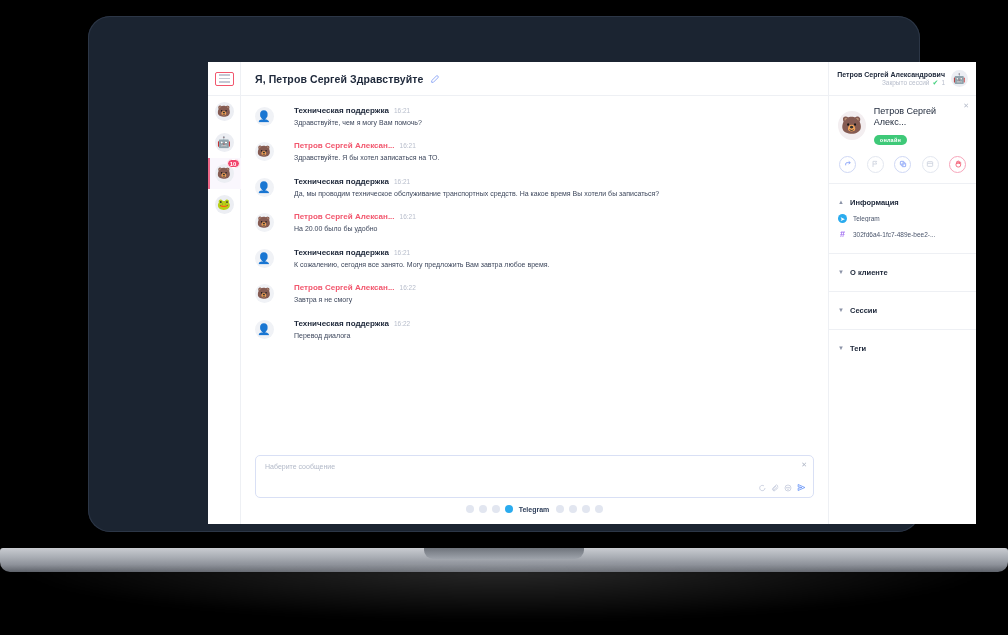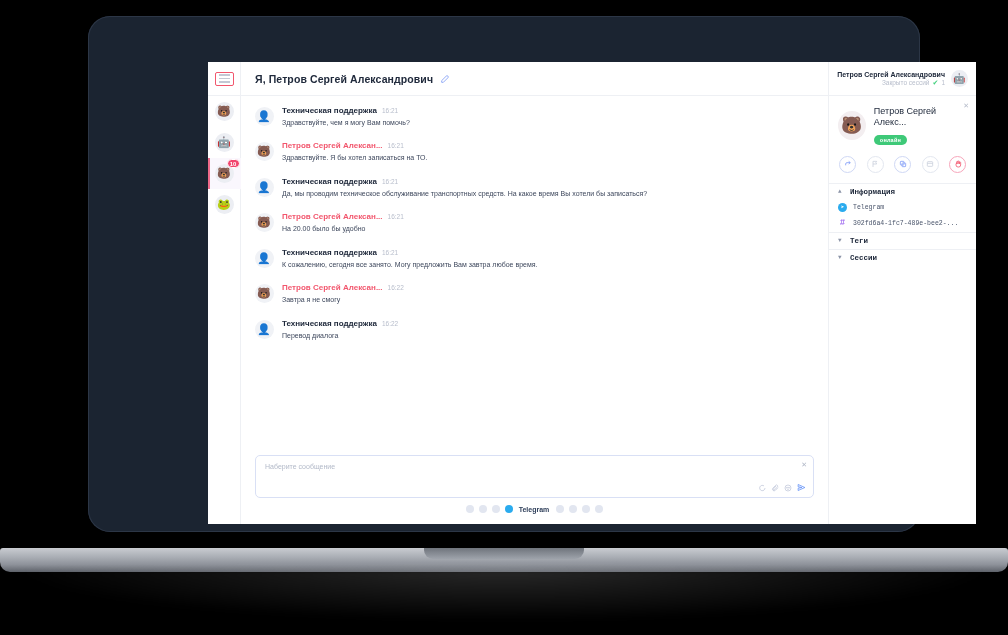--- a/index.html
+++ b/index.html
@@ -89,21 +89,21 @@
   .chat-title { font-size:10.5px; font-weight:700; color:#202a3c; letter-spacing:.1px; }
   .pencil { width:10px; height:10px; color:#7f9cf5; cursor:pointer; }
 
   .messages { flex:1; overflow:hidden; padding:10px 14px 0 14px; }
   .msg { display:flex; gap:8px; margin-bottom:14px; }
   .msg-av {
     width:19px; height:19px; flex:0 0 19px; border-radius:50%;
     background:#f0f2f6; display:flex; align-items:center; justify-content:center;
     font-size:11px; line-height:1; margin-top:1px;
   }
-  .msg-body { min-width:0; }
+  .msg-body { min-width:0;margin-left:12px; }
   .msg-meta { display:flex; align-items:baseline; gap:5px; margin-bottom:3px; }
   .msg-name { font-size:8px; font-weight:700; color:#202a3c; }
   .msg-name.client { color:#f2566d; }
   .msg-time { font-size:6.5px; color:#b7bdcb; }
   .msg-text { font-size:7px; color:#3d475c; line-height:1.35; }
 
   
   .composer-wrap { padding:0 14px 4px 14px; }
   .composer {
     position:relative; height:43px; border:1px solid #d9e0f5; border-radius:5px;
@@ -160,21 +160,21 @@
 
   .actions { display:flex; justify-content:space-between; padding:2px 10px 10px 10px; }
   .abtn {
     width:17px; height:17px; border-radius:50%; border:1px solid #cfd8f5;
     display:flex; align-items:center; justify-content:center; color:#7e9bf7;
     cursor:pointer; background:#fff;
   }
   .abtn.mute { border-color:#e3e7f0; color:#c9cfdc; }
   .abtn.danger { border-color:#f7a6bb; color:#f2566d; }
 
-  .sec { border-top:1px solid #eef0f4; padding:4px 9px;font-family:Liberation Mono, monospace; }
+  .sec { border-top:1px solid #eef0f4; padding:14px 9px; }
   .sec-head { display:flex; align-items:center; gap:5px; cursor:pointer; }
   .caret { font-size:6px; color:#8b93a7; width:7px; }
   .sec-title { font-size:7.5px; font-weight:700; color:#202a3c; flex:1; }
   .plus { font-size:10px; color:#6d8ef5; cursor:pointer; line-height:1; }
 
   .inf-row { display:flex; align-items:center; gap:6px; margin-top:7px; }
   .inf-ic { width:9px; height:9px; border-radius:50%; background:#2aabee;
             display:flex; align-items:center; justify-content:center; color:#fff; font-size:6px; }
   .inf-ic.hash { background:transparent; color:#a06cf0; font-size:9px; font-weight:700; }
   .inf-txt { font-size:6.5px; color:#4a556b; overflow:hidden; text-overflow:ellipsis; white-space:nowrap; }
@@ -210,21 +210,21 @@
             <div class="av">🐻</div>
             <span class="badge">10</span>
           </div>
           <div class="rail-item">
             <div class="av">🐸</div>
           </div>
         </div>
 
         <div class="center">
           <div class="chat-head">
-            <div class="chat-title">Я, Петров Сергей Александрович</div>
+            <div class="chat-title">Я, Петров Сергей Здравствуйте</div>
             <svg class="pencil" viewBox="0 0 24 24" fill="none" stroke="currentColor" stroke-width="2">
               <path d="M4 20h4L19 9a2.8 2.8 0 0 0-4-4L4 16v4z"></path>
             </svg>
           </div>
 
           <div class="messages">
 
             <div class="msg">
               <div class="msg-av">👤</div>
               <div class="msg-body">
@@ -410,33 +410,39 @@
             <div class="inf-row">
               <span class="inf-ic">➤</span>
               <span class="inf-txt">Telegram</span>
             </div>
             <div class="inf-row">
               <span class="inf-ic hash">#</span>
               <span class="inf-txt">302fd6a4-1fc7-489e-bee2-...</span>
             </div>
           </div>
 
-
+          <div class="sec">
+            <div class="sec-head">
+              <span class="caret">▼</span>
+              <span class="sec-title">О клиенте</span>
+            </div>
+          </div>
+
+
+          <div class="sec">
+            <div class="sec-head">
+              <span class="caret">▼</span>
+              <span class="sec-title">Сессии</span>
+            </div>
+          </div>
 
           <div class="sec">
             <div class="sec-head">
               <span class="caret">▼</span>
               <span class="sec-title">Теги</span>
-            </div>
-          </div>
-
-          <div class="sec">
-            <div class="sec-head">
-              <span class="caret">▼</span>
-              <span class="sec-title">Сессии</span>
             </div>
           </div>
         </div>
 
       </div>
     </div>
   </div>
   <div class="laptop-base"></div>
   <div class="base-shadow"></div>
 </div>

